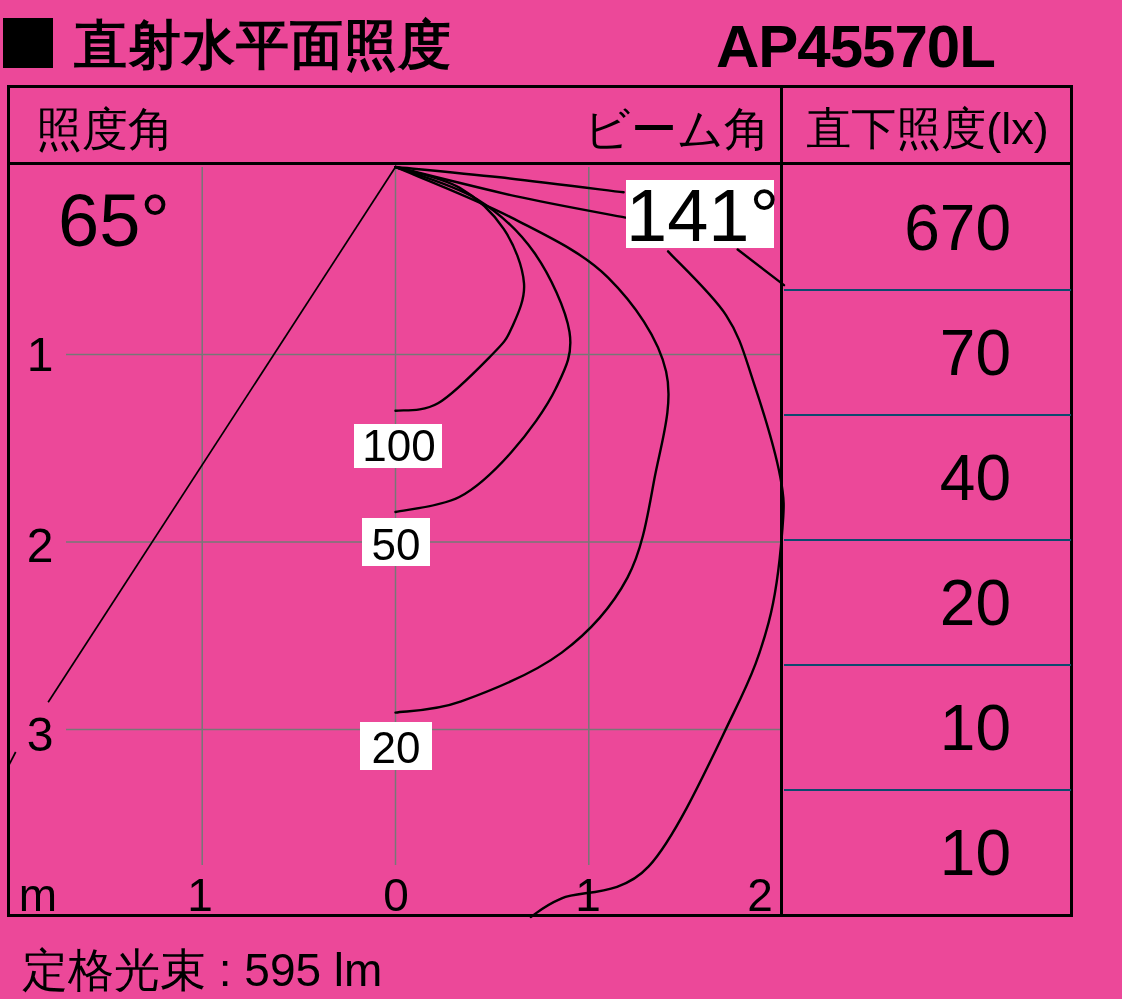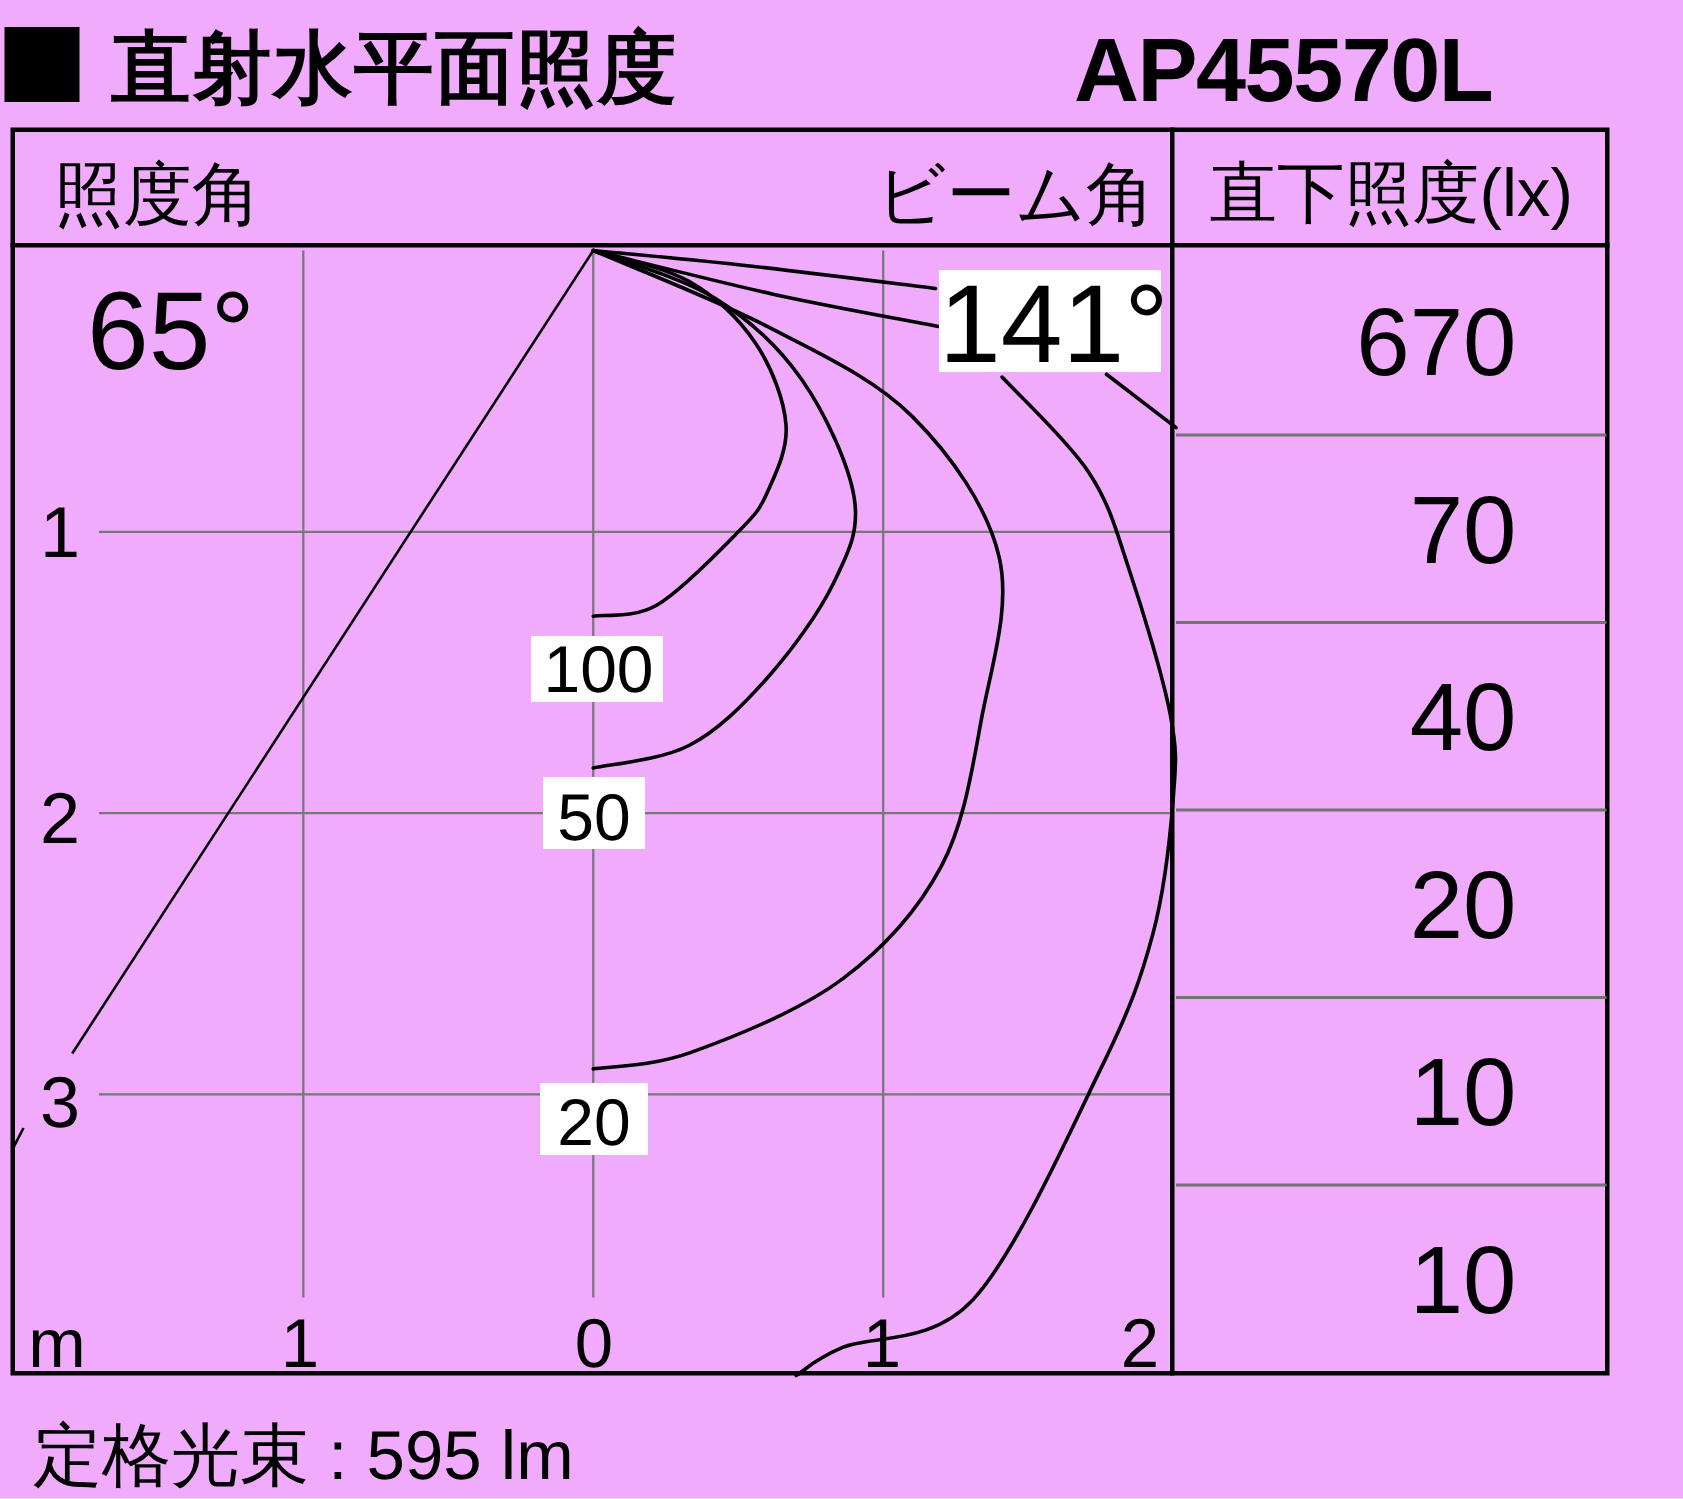--- a/index.html
+++ b/index.html
@@ -1,32 +1,32 @@
 <!DOCTYPE html>
 <html><head>
 <meta charset="utf-8">
 <style>
   html,body{margin:0;padding:0;background:#fff;color:#000;
     font-family:"Liberation Sans","DejaVu Sans",sans-serif;}
-  .page{position:relative;width:1122px;height:999px;background:#f0abfc;overflow:hidden;}
+  .page{position:relative;width:1122px;height:999px;background:#ec4899;overflow:hidden;}
   .abs{position:absolute;}
   .bullet{left:3px;top:18px;width:50px;height:50px;background:#000;}
   .sec-title{left:74px;top:10px;font-size:53px;font-weight:600;letter-spacing:1px;white-space:nowrap;}
   .product{left:716px;top:12px;font-size:60px;font-weight:700;letter-spacing:-1px;white-space:nowrap;text-align:center;}
   .frame{left:7px;top:85px;width:1066px;height:832px;border:3px solid #000;box-sizing:border-box;}
   .divider{left:780px;top:85px;width:3px;height:832px;background:#000;}
   .header-line{left:7px;top:162px;width:1066px;height:3px;background:#000;}
   .hcell{top:99px;font-size:46px;white-space:nowrap;text-align:right;}
   .hcell.left{left:36px;}
   .hcell.beam{left:420px;width:350px;text-align:right;}
   .hcell.lux{left:784px;width:287px;text-align:center;font-size:45px;}
   .illum-col{left:784px;top:166px;width:287px;height:748px;display:flex;flex-direction:column;}
   .illum-row{flex:1;display:flex;align-items:center;justify-content:flex-end;
     padding-right:60px;font-size:64px;}
-  .illum-row:not(:last-child){border-bottom:2px solid #737373;}
+  .illum-row:not(:last-child){border-bottom:2px solid #0c4a6e;}
   .footer{left:22px;top:928px;font-size:46px;white-space:nowrap;margin-top:12px;}
   svg{position:absolute;left:0;top:0;}
   svg text{font-family:"Liberation Sans","DejaVu Sans",sans-serif;fill:#000;}
 </style>
 </head>
 <body>
 
 <div class="page">
 
   <span class="abs bullet"></span>

